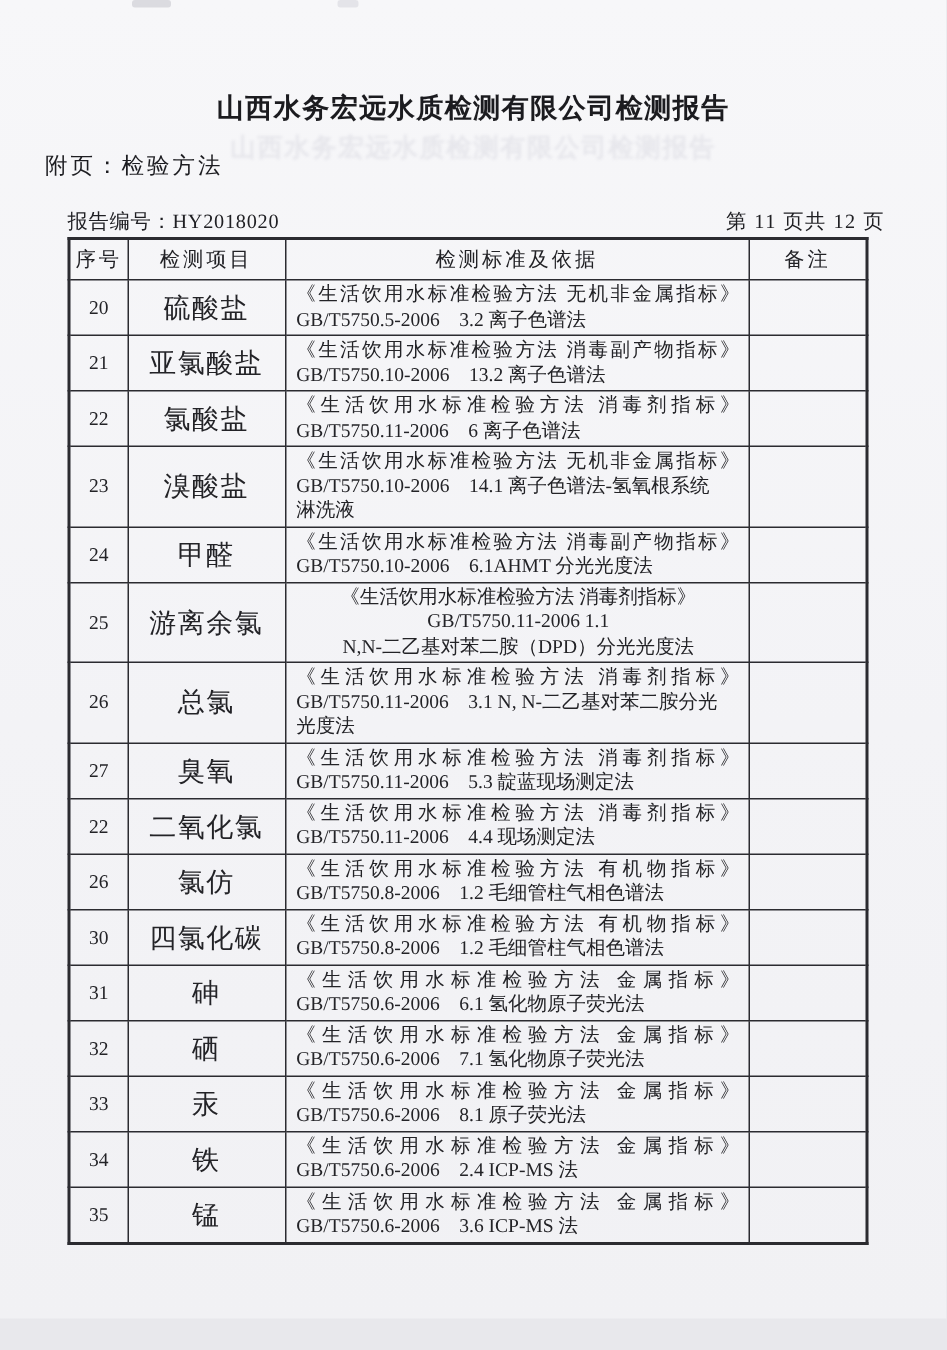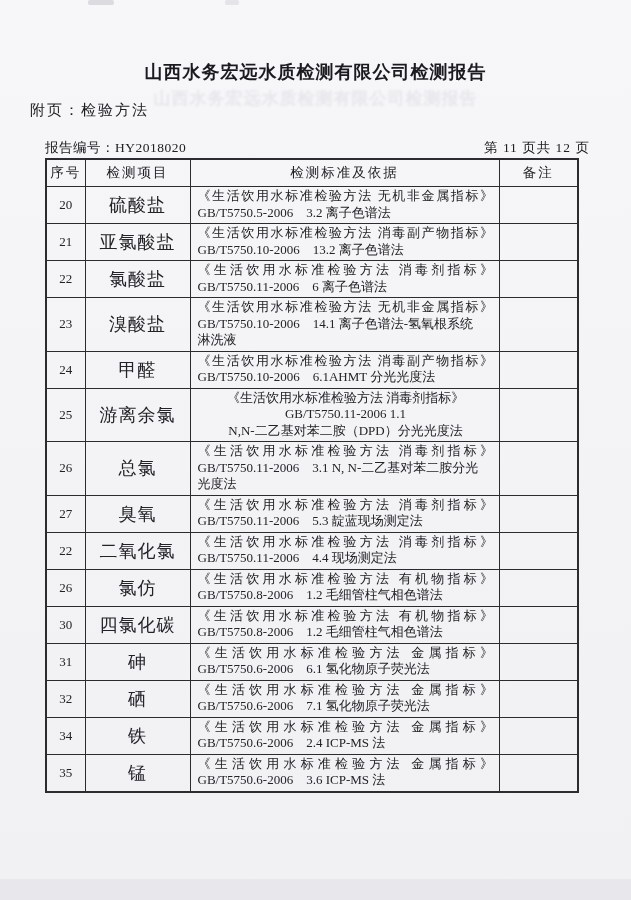--- a/index.html
+++ b/index.html
@@ -214,20 +214,29 @@
         <tr>
           <td class="c-no">32</td>
           <td class="c-item">硒</td>
           <td class="c-std">
             <div class="ln just">《生活饮用水标准检验方法 金属指标》</div>
             <div class="ln">GB/T5750.6-2006　7.1 氢化物原子荧光法</div>
           </td>
           <td class="c-note"></td>
         </tr>
         <tr>
+          <td class="c-no">33</td>
+          <td class="c-item">汞</td>
+          <td class="c-std">
+            <div class="ln just">《生活饮用水标准检验方法 金属指标》</div>
+            <div class="ln">GB/T5750.6-2006　8.1 原子荧光法</div>
+          </td>
+          <td class="c-note"></td>
+        </tr>
+        <tr>
           <td class="c-no">34</td>
           <td class="c-item">铁</td>
           <td class="c-std">
             <div class="ln just">《生活饮用水标准检验方法 金属指标》</div>
             <div class="ln">GB/T5750.6-2006　2.4 ICP-MS 法</div>
           </td>
           <td class="c-note"></td>
         </tr>
         <tr>
           <td class="c-no">35</td>

